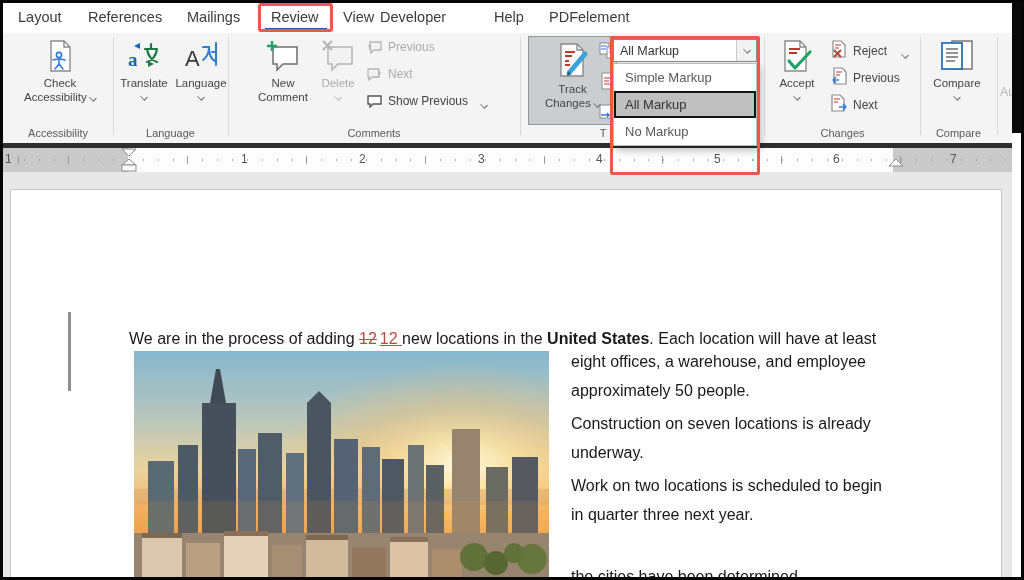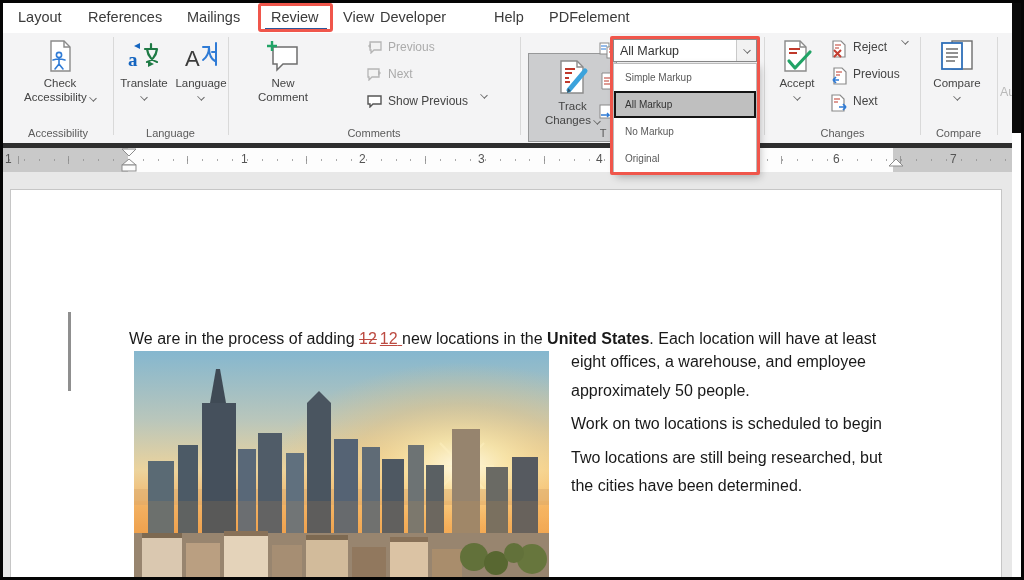--- a/index.html
+++ b/index.html
@@ -20,21 +20,21 @@
   .hlbox-review { position:absolute; left:258px; top:3px; width:75px; height:29px;
     border:3px solid #f0564b; border-radius:3px; z-index:60; pointer-events:none; }
 
   
   .ribbon { position:absolute; left:0; top:33px; width:1012px; height:110px; background:#f4f4f5; }
   .gsep { position:absolute; top:4px; width:1px; height:98px; background:#d9d9d9; }
   .glabel { position:absolute; top:94px; font-size:11px; color:#5a5a5a; text-align:center; }
   .bigbtn { position:absolute; top:2px; display:flex; flex-direction:column; align-items:center;
     cursor:pointer; padding-top:4px; }
   .bigbtn .lbl { font-size:11.5px; color:#444; line-height:13.5px; text-align:center; white-space:nowrap; }
-  .rowbtn { position:absolute; display:flex; align-items:flex-start; gap:5px; font-size:12px;
+  .rowbtn { position:absolute; display:flex; align-items:flex-end; gap:5px; font-size:12px;
     color:#444; cursor:pointer; white-space:nowrap; }
   .disabled, .disabled .lbl { color:#ababab !important; }
   .chev { display:inline-block; width:6px; height:6px; border-right:1.4px solid #666;
     border-bottom:1.4px solid #666; transform:rotate(45deg) scaleY(.8); margin-top:-2px; }
   .disabled .chev { border-color:#b5b5b5; }
   .trackbtn { background:#cccdcf; border:1px solid #979899; }
   .smicon { position:absolute; left:599px; width:18px; height:18px; cursor:pointer; }
   .au-clip { position:absolute; left:1000px; top:52px; font-size:12.5px; color:#b9b9b9; }
 
   
@@ -65,21 +65,21 @@
 
   
   .dfr-select { position:absolute; left:613px; top:39px; width:144px; height:23px; background:#fff;
     border:1px solid #8a8a8a; display:flex; align-items:center; z-index:50; cursor:pointer; }
   .dfr-select .val { flex:1; font-size:12.5px; color:#333; padding-left:6px; }
   .dfr-select .cbox { width:20px; height:100%; display:flex; align-items:center; justify-content:center;
     border-left:1px solid #c9c9c9; background:#f2f2f2; }
   .dfr-panel { position:absolute; left:613px; top:63px; width:144px; background:#fff;
     border:1px solid #bcbcbc; box-shadow:3px 4px 8px rgba(0,0,0,.28); z-index:50; }
   .dfr-item { height:27px; display:flex; align-items:center; padding-left:11px;
-    font-size:10px; color:#595959; cursor:pointer; }
+    font-size:13px; color:#595959; cursor:pointer; }
   .dfr-item.selected { background:#bfbfbf; border:2px solid #141414; color:#333; padding-left:9px; }
   .hlbox-dfr { position:absolute; left:610px; top:36px; width:150px; height:139px;
     border:3px solid #f0564b; border-radius:2px; z-index:60; pointer-events:none; }
 </style>
 </head>
 <body>
 
 <div id="app">
 
   <div class="menubar">
@@ -140,20 +140,30 @@
     <div class="bigbtn" style="left:252px; width:62px">
       <span>
         <svg width="36" height="34" viewBox="0 0 36 34">
           <path d="M8 8 h24 v17 h-14 l-6 6 v-6 h-4 z" fill="#fff" stroke="#6e6e6e" stroke-width="1.5"></path>
           <path d="M7 2 v10 M2 7 h10" stroke="#21a366" stroke-width="2.4"></path>
         </svg>
       </span>
       <span class="lbl">New</span>
       <span class="lbl">Comment</span>
     </div>
+    <div class="bigbtn disabled" style="left:314px; width:48px">
+      <span>
+        <svg width="36" height="34" viewBox="0 0 36 34">
+          <path d="M8 8 h24 v17 h-14 l-6 6 v-6 h-4 z" fill="#f2f2f2" stroke="#b5b5b5" stroke-width="1.5"></path>
+          <path d="M3 2 l9 9 M12 2 l-9 9" stroke="#b5b5b5" stroke-width="2"></path>
+        </svg>
+      </span>
+      <span class="lbl">Delete</span>
+      <span class="chev" style="margin-top:3px"></span>
+    </div>
     <div class="rowbtn disabled" style="left:366px; top:7px">
       <svg width="17" height="14" viewBox="0 0 17 14">
           <path d="M4 2 h11 v8 h-7 l-3 3 v-3 h-1 z" fill="#f2f2f2" stroke="#b5b5b5" stroke-width="1.3"></path>
           <path d="M2 6 l3 -3 v6 z" fill="#b5b5b5"></path>
         </svg>
       <span>Previous</span>
     </div>
     <div class="rowbtn disabled" style="left:366px; top:34px">
       <svg width="17" height="14" viewBox="0 0 17 14">
           <path d="M2 2 h11 v8 h-7 l-3 3 v-3 h-1 z" fill="#f2f2f2" stroke="#b5b5b5" stroke-width="1.3"></path>
@@ -164,21 +174,21 @@
     <div class="rowbtn" style="left:366px; top:61px">
       <svg width="17" height="14" viewBox="0 0 17 14">
           <path d="M2 2 h13 v8 h-8 l-3 3 v-3 h-2 z" fill="#fff" stroke="#555" stroke-width="1.4"></path>
         </svg>
       <span>Show Previous</span>
       <span class="chev" style="margin-left:8px"></span>
     </div>
     <div class="glabel" style="left:228px; width:292px">Comments</div>
     <div class="gsep" style="left:520px"></div>
 
-    <div class="bigbtn trackbtn" style="left:528px; top:20px; width:89px; height:89px">
+    <div class="bigbtn trackbtn" style="left:528px; top:3px; width:89px; height:89px">
       <span>
         <svg width="36" height="38" viewBox="0 0 36 38">
           <path d="M6 3 h16 l6 6 v26 h-22 z" fill="#fff" stroke="#8a8a8a" stroke-width="1.4"></path>
           <path d="M22 3 v6 h6" fill="none" stroke="#8a8a8a" stroke-width="1.4"></path>
           <path d="M10 11 h10 M10 15 h7" stroke="#c0392b" stroke-width="1.8"></path>
           <path d="M10 20 h4 M10 24 h5" stroke="#c0392b" stroke-width="1.8"></path>
           <path d="M14 32 L30 13" stroke="#3ba3dc" stroke-width="5" stroke-linecap="round"></path>
           <path d="M12 35 l4 -2 -3 -3 z" fill="#35576b"></path>
         </svg>
       </span>
@@ -361,37 +371,37 @@
               <circle cx="362" cy="212" r="12" fill="#44602f"></circle>
             <circle cx="398" cy="208" r="15" fill="#55713d"></circle>
               <circle cx="380" cy="202" r="10" fill="#4f6b3a"></circle>
           </g>
           <rect y="150" width="415" height="80" fill="#f09a40" opacity="0.12"></rect>
         </svg>
       </div>
 
       <div class="rcol">
         <p><span>eight offices, a warehouse, and employee</span><br><span>approximately 50 people.</span></p>
-        <p><span>Work on two locations is scheduled to begin</span><br></p>
-        <p><span>Two locations are still being researched, but</span><br><span>the cities have been determined.</span></p>
+        <p><span>Construction on seven locations is already</span><br><span>underway.</span></p>
+        <p><span>Work on two locations is scheduled to begin</span><br><span>in quarter three next year.</span></p>
+        <p><br><span>the cities have been determined.</span></p>
       </div>
     </div>
   </div>
 
   <div class="dfr-select">
     <span class="val">All Markup</span>
     <span class="cbox">
         <span class="chev"></span>
       </span>
   </div>
   <div class="dfr-panel">
     <div class="dfr-item">Simple Markup</div>
     <div class="dfr-item selected">All Markup</div>
     <div class="dfr-item">No Markup</div>
-    <div class="dfr-item">Original</div>
   </div>
   <div class="hlbox-dfr"></div>
 
   <div class="edge-right">
     <div class="edge-right-black"></div>
   </div>
   <div class="frame"></div>
 </div>
 
 </body></html>

